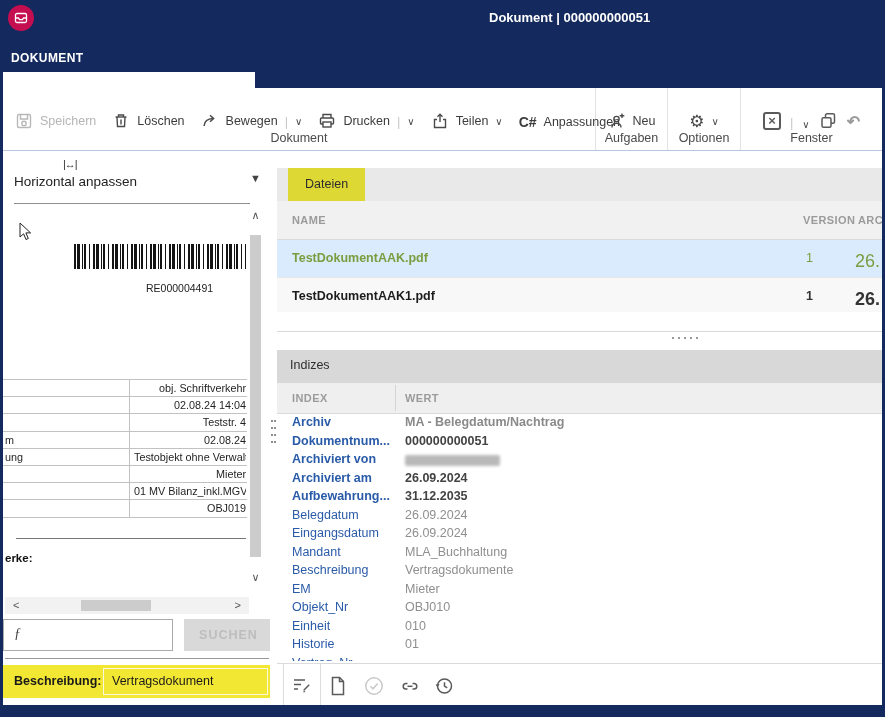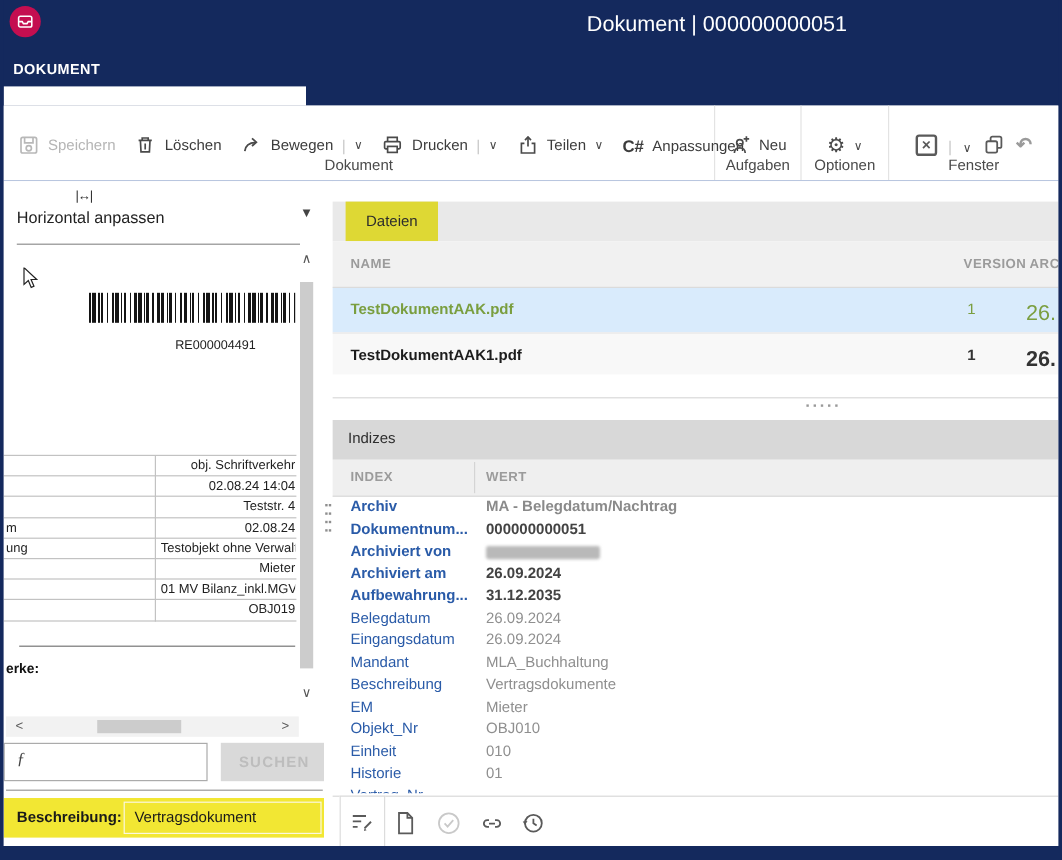--- a/index.html
+++ b/index.html
@@ -8,21 +8,21 @@
   .abs { position:absolute; }
 
   
   .b-left { left:0; top:0; width:3px; height:717px; background:#14295d; }
   .b-right { left:882px; top:0; width:3px; height:717px; background:#14295d; }
   .b-bottom { left:0; top:705px; width:885px; height:12px; background:#14295d; }
 
   
   #hdr { left:0; top:0; width:885px; height:88px; background:#14295d; }
   #app-icon { left:8px; top:5px; width:26px; height:26px; border-radius:50%; background:#c40e50; display:flex; align-items:center; justify-content:center; }
-  #hdr-title { left:489px; top:10px; color:#fff; font-size:18px; font-weight:normal; white-space:nowrap; }
+  #hdr-title { left:489px; top:10px; color:#fff; font-size:13px; font-weight:bold; white-space:nowrap; }
   #ribbon-tab { left:11px; top:51px; color:#fff; font-size:12px; font-weight:bold; letter-spacing:.4px; }
   #tab-strip { left:3px; top:72px; width:252px; height:16px; background:#fff; }
 
   
   #ribbon { left:3px; top:88px; width:879px; height:63px; background:#fff; border-bottom:1px solid #b9c6df; }
   .grp { position:absolute; top:0; height:62px; border-right:1px solid #e3e3e3; }
   .grp-label { position:absolute; bottom:5px; left:0; right:0; text-align:center; font-size:12.5px; color:#4a4a4a; }
   .btnrow { display:flex; align-items:flex-end; height:34px; margin-top:8px; padding:0 12px; gap:16px; }
   .rbtn { display:flex; align-items:center; gap:7px; font-size:12.5px; color:#3c3c3c; white-space:nowrap; cursor:default; }
   .rbtn.disabled { color:#b5b5b5; }

